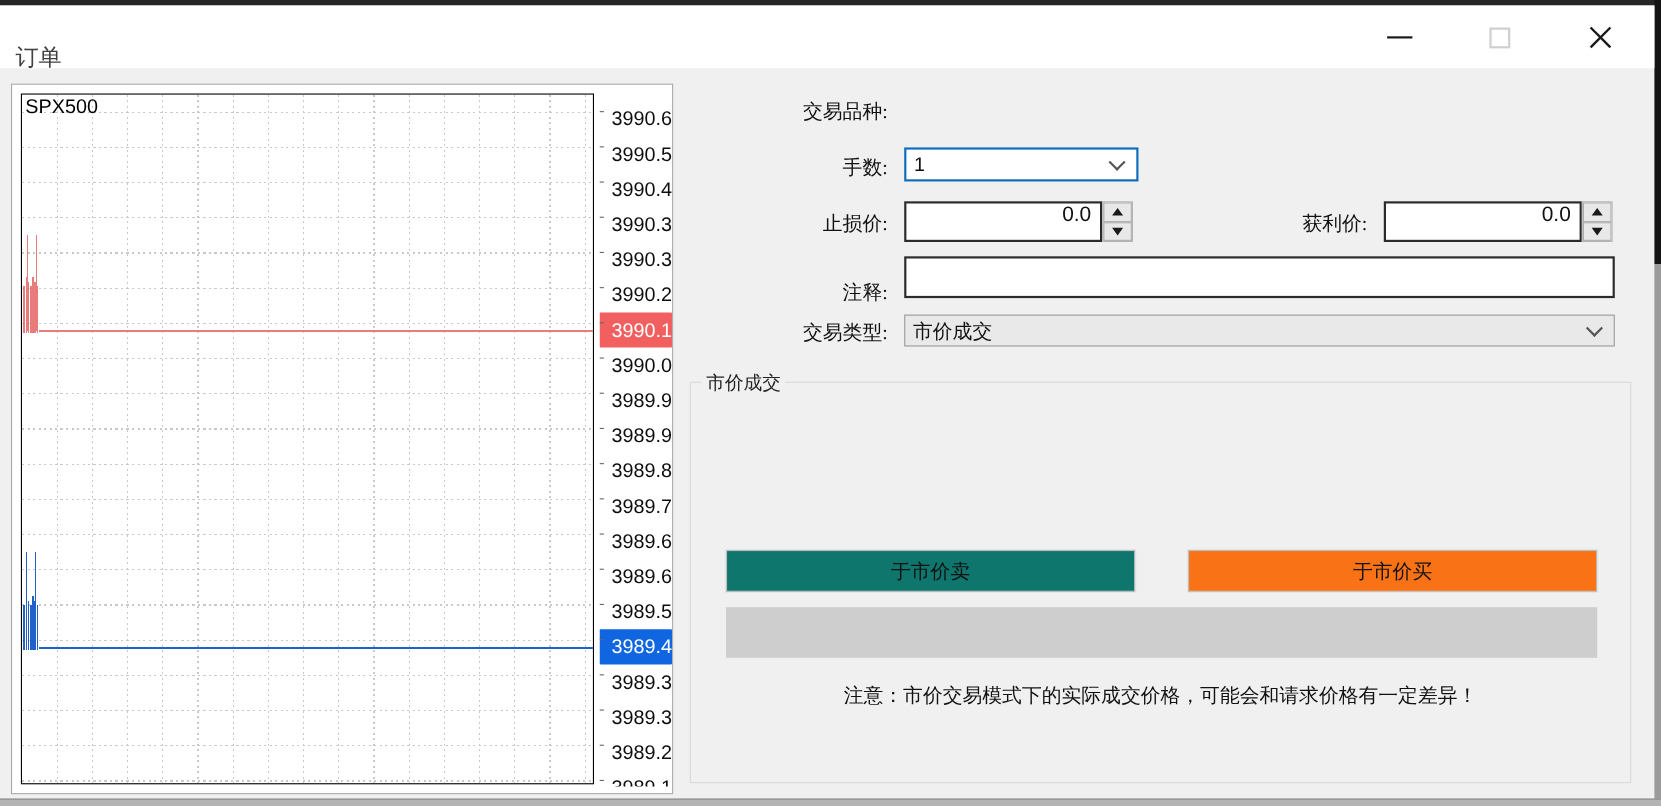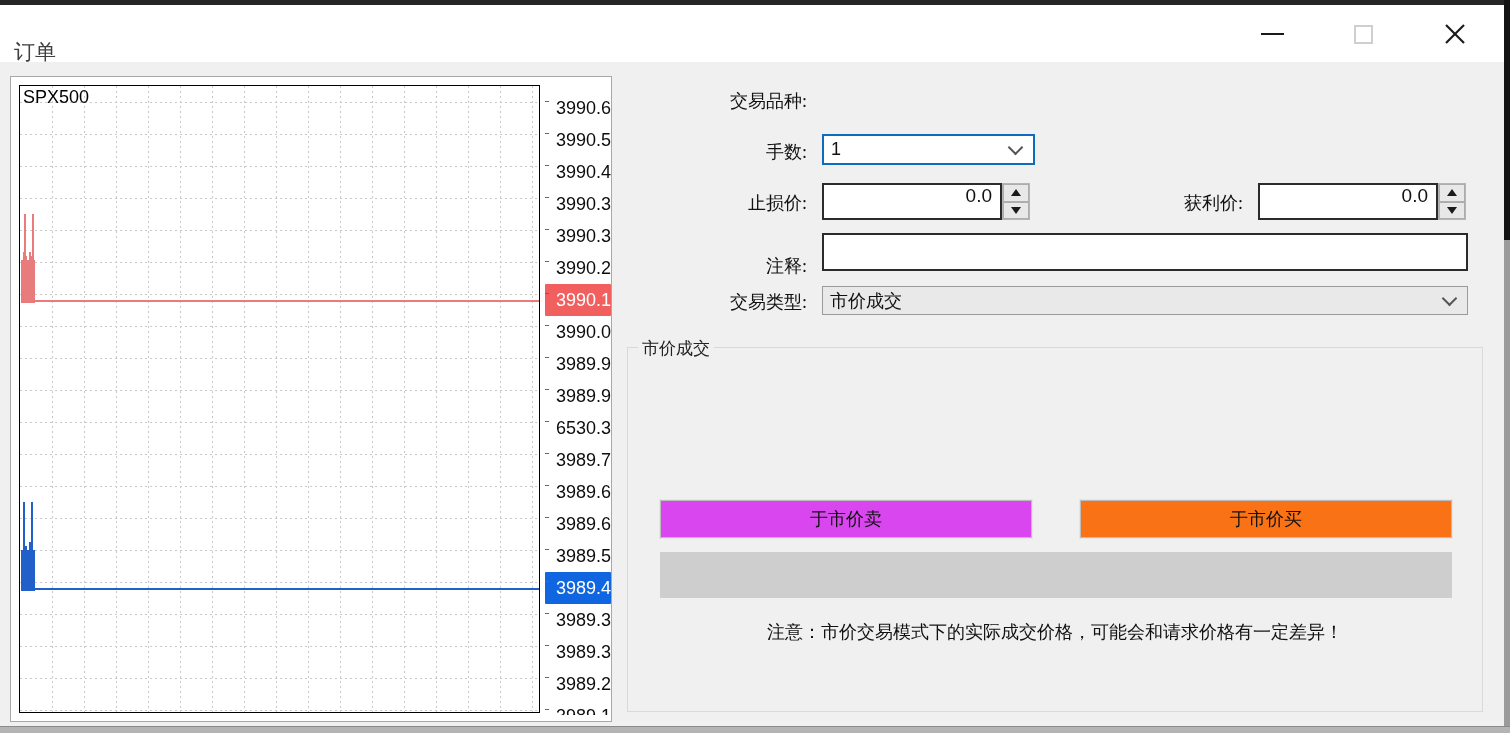--- a/index.html
+++ b/index.html
@@ -49,21 +49,21 @@
   .spin-up,.spin-down { flex:1; background:#e8e8e8; border:1px solid #adadad; display:flex; align-items:center; justify-content:center; cursor:pointer; }
   .tri-up { width:0; height:0; border-left:5px solid transparent; border-right:5px solid transparent; border-bottom:7px solid #1a1a1a; }
   .tri-down { width:0; height:0; border-left:5px solid transparent; border-right:5px solid transparent; border-top:7px solid #1a1a1a; }
 
   
   .groupbox { position:absolute; left:627px; top:347px; width:856px; height:365px; border:1px solid #d9d9d9; }
   .group-legend { position:absolute; left:10px; top:-11px; background:#f0f0f0; padding:0 4px; font-size:17px; color:#222; }
   .quote { position:absolute; left:0; top:55px; width:100%; text-align:center; font-size:57px; color:#000; letter-spacing:-1px; }
   .quote-inner { display:inline-block; transform:scaleX(0.82); font-family:"Liberation Sans",sans-serif; }
   .trade-btn { position:absolute; top:152px; width:372px; height:38px; border:1px solid #bdbdbd; outline:1px solid #e5e5e5; font-size:18px; color:#111; display:flex; align-items:center; justify-content:center; cursor:pointer; }
-  .btn-sell { left:32px; background:#d946ef;font-family:Liberation Mono, monospace; }
+  .btn-sell { left:32px; background:#0f766e;font-family:Liberation Mono, monospace; }
   .btn-buy { left:452px; background:#f97316; }
   .progress-bar { position:absolute; left:32px; top:204px; width:792px; height:46px; background:#cecece; }
   .note { position:absolute; left:0; top:272px; width:100%; text-align:center; font-size:18px; color:#111; }
 </style>
 </head>
 <body>
 
 <div class="screen">
 
   <div class="top-strip"></div>
@@ -162,21 +162,21 @@
         <div class="scale-row" style="top: 167px;">3990.2</div>
         <div class="scale-tick" style="top: 176px;"></div>
         <div class="scale-row badge-ask" style="top: 199px; background: rgb(242, 95, 95);">3990.1</div>
         <div class="scale-tick" style="top: 208px;"></div>
         <div class="scale-row" style="top: 231px;">3990.0</div>
         <div class="scale-tick" style="top: 240px;"></div>
         <div class="scale-row" style="top: 263px;">3989.9</div>
         <div class="scale-tick" style="top: 272px;"></div>
         <div class="scale-row" style="top: 295px;">3989.9</div>
         <div class="scale-tick" style="top: 304px;"></div>
-        <div class="scale-row" style="top: 327px;">6530.3</div>
+        <div class="scale-row" style="top: 327px;">3989.8</div>
         <div class="scale-tick" style="top: 336px;"></div>
         <div class="scale-row" style="top: 359px;">3989.7</div>
         <div class="scale-tick" style="top: 368px;"></div>
         <div class="scale-row" style="top: 391px;">3989.6</div>
         <div class="scale-tick" style="top: 400px;"></div>
         <div class="scale-row" style="top: 423px;">3989.6</div>
         <div class="scale-tick" style="top: 432px;"></div>
         <div class="scale-row" style="top: 455px;">3989.5</div>
         <div class="scale-tick" style="top: 464px;"></div>
         <div class="scale-row badge-bid" style="top: 487px; background: rgb(15, 102, 224);">3989.4</div>

